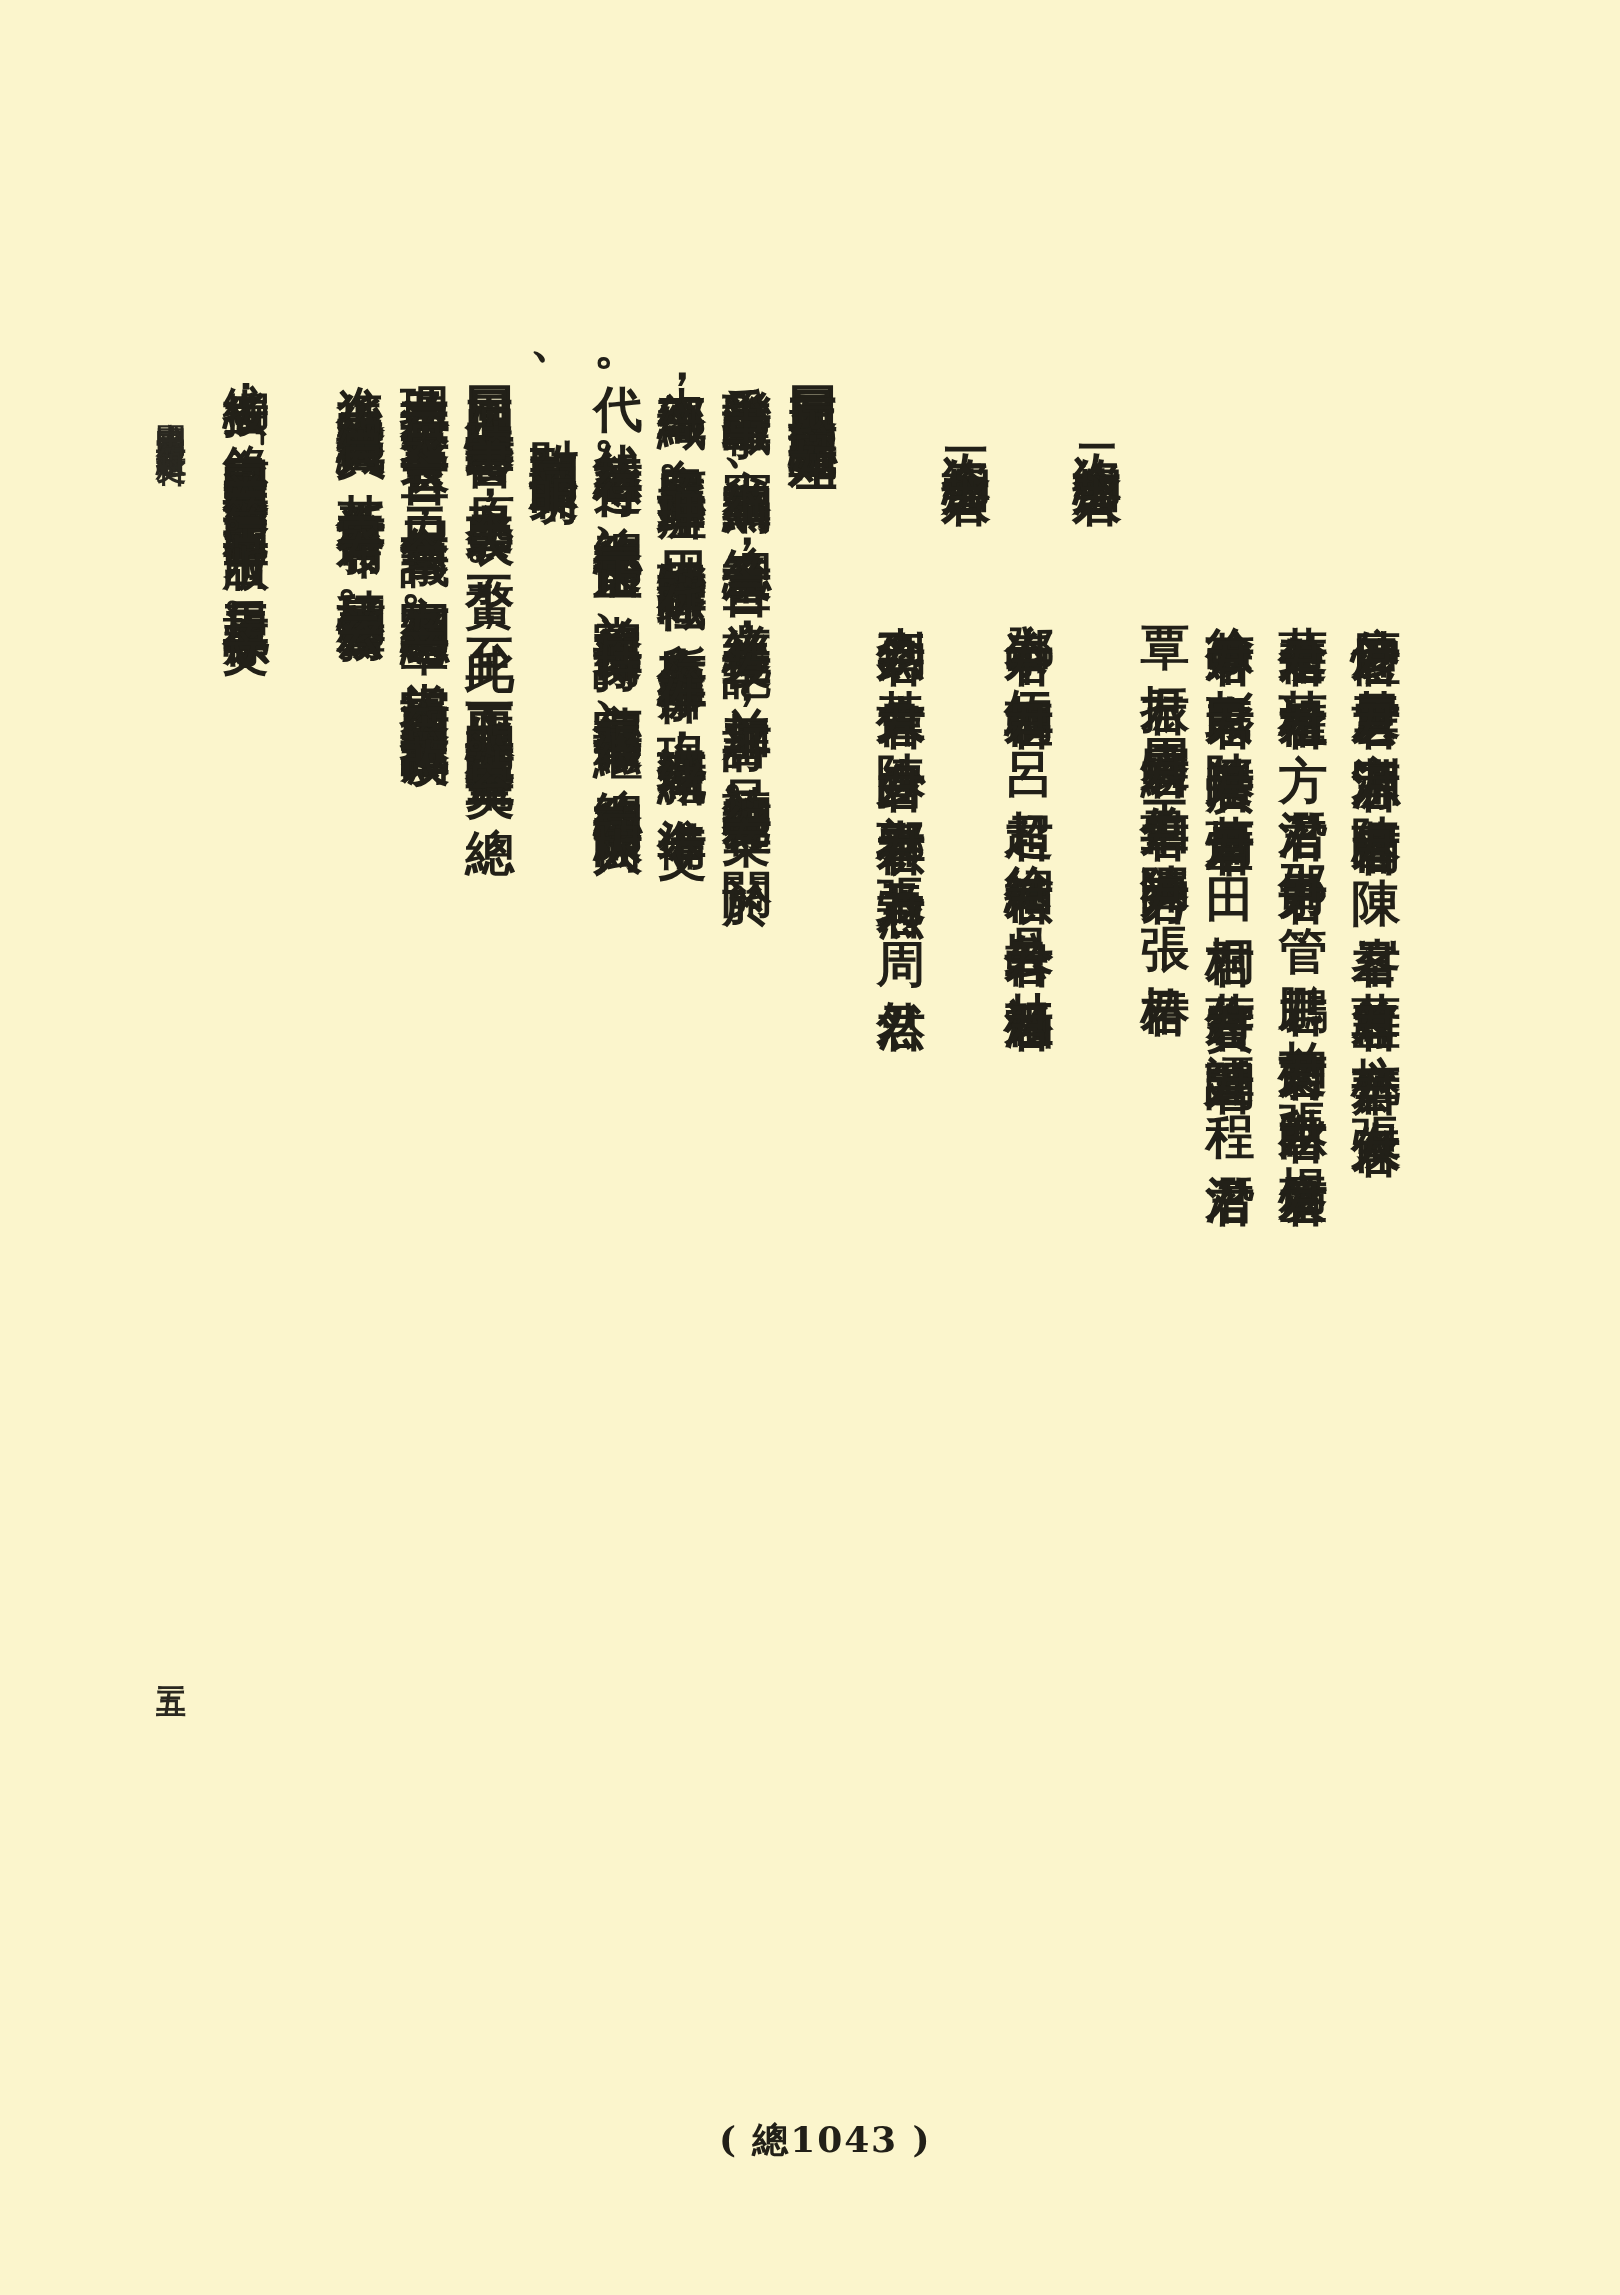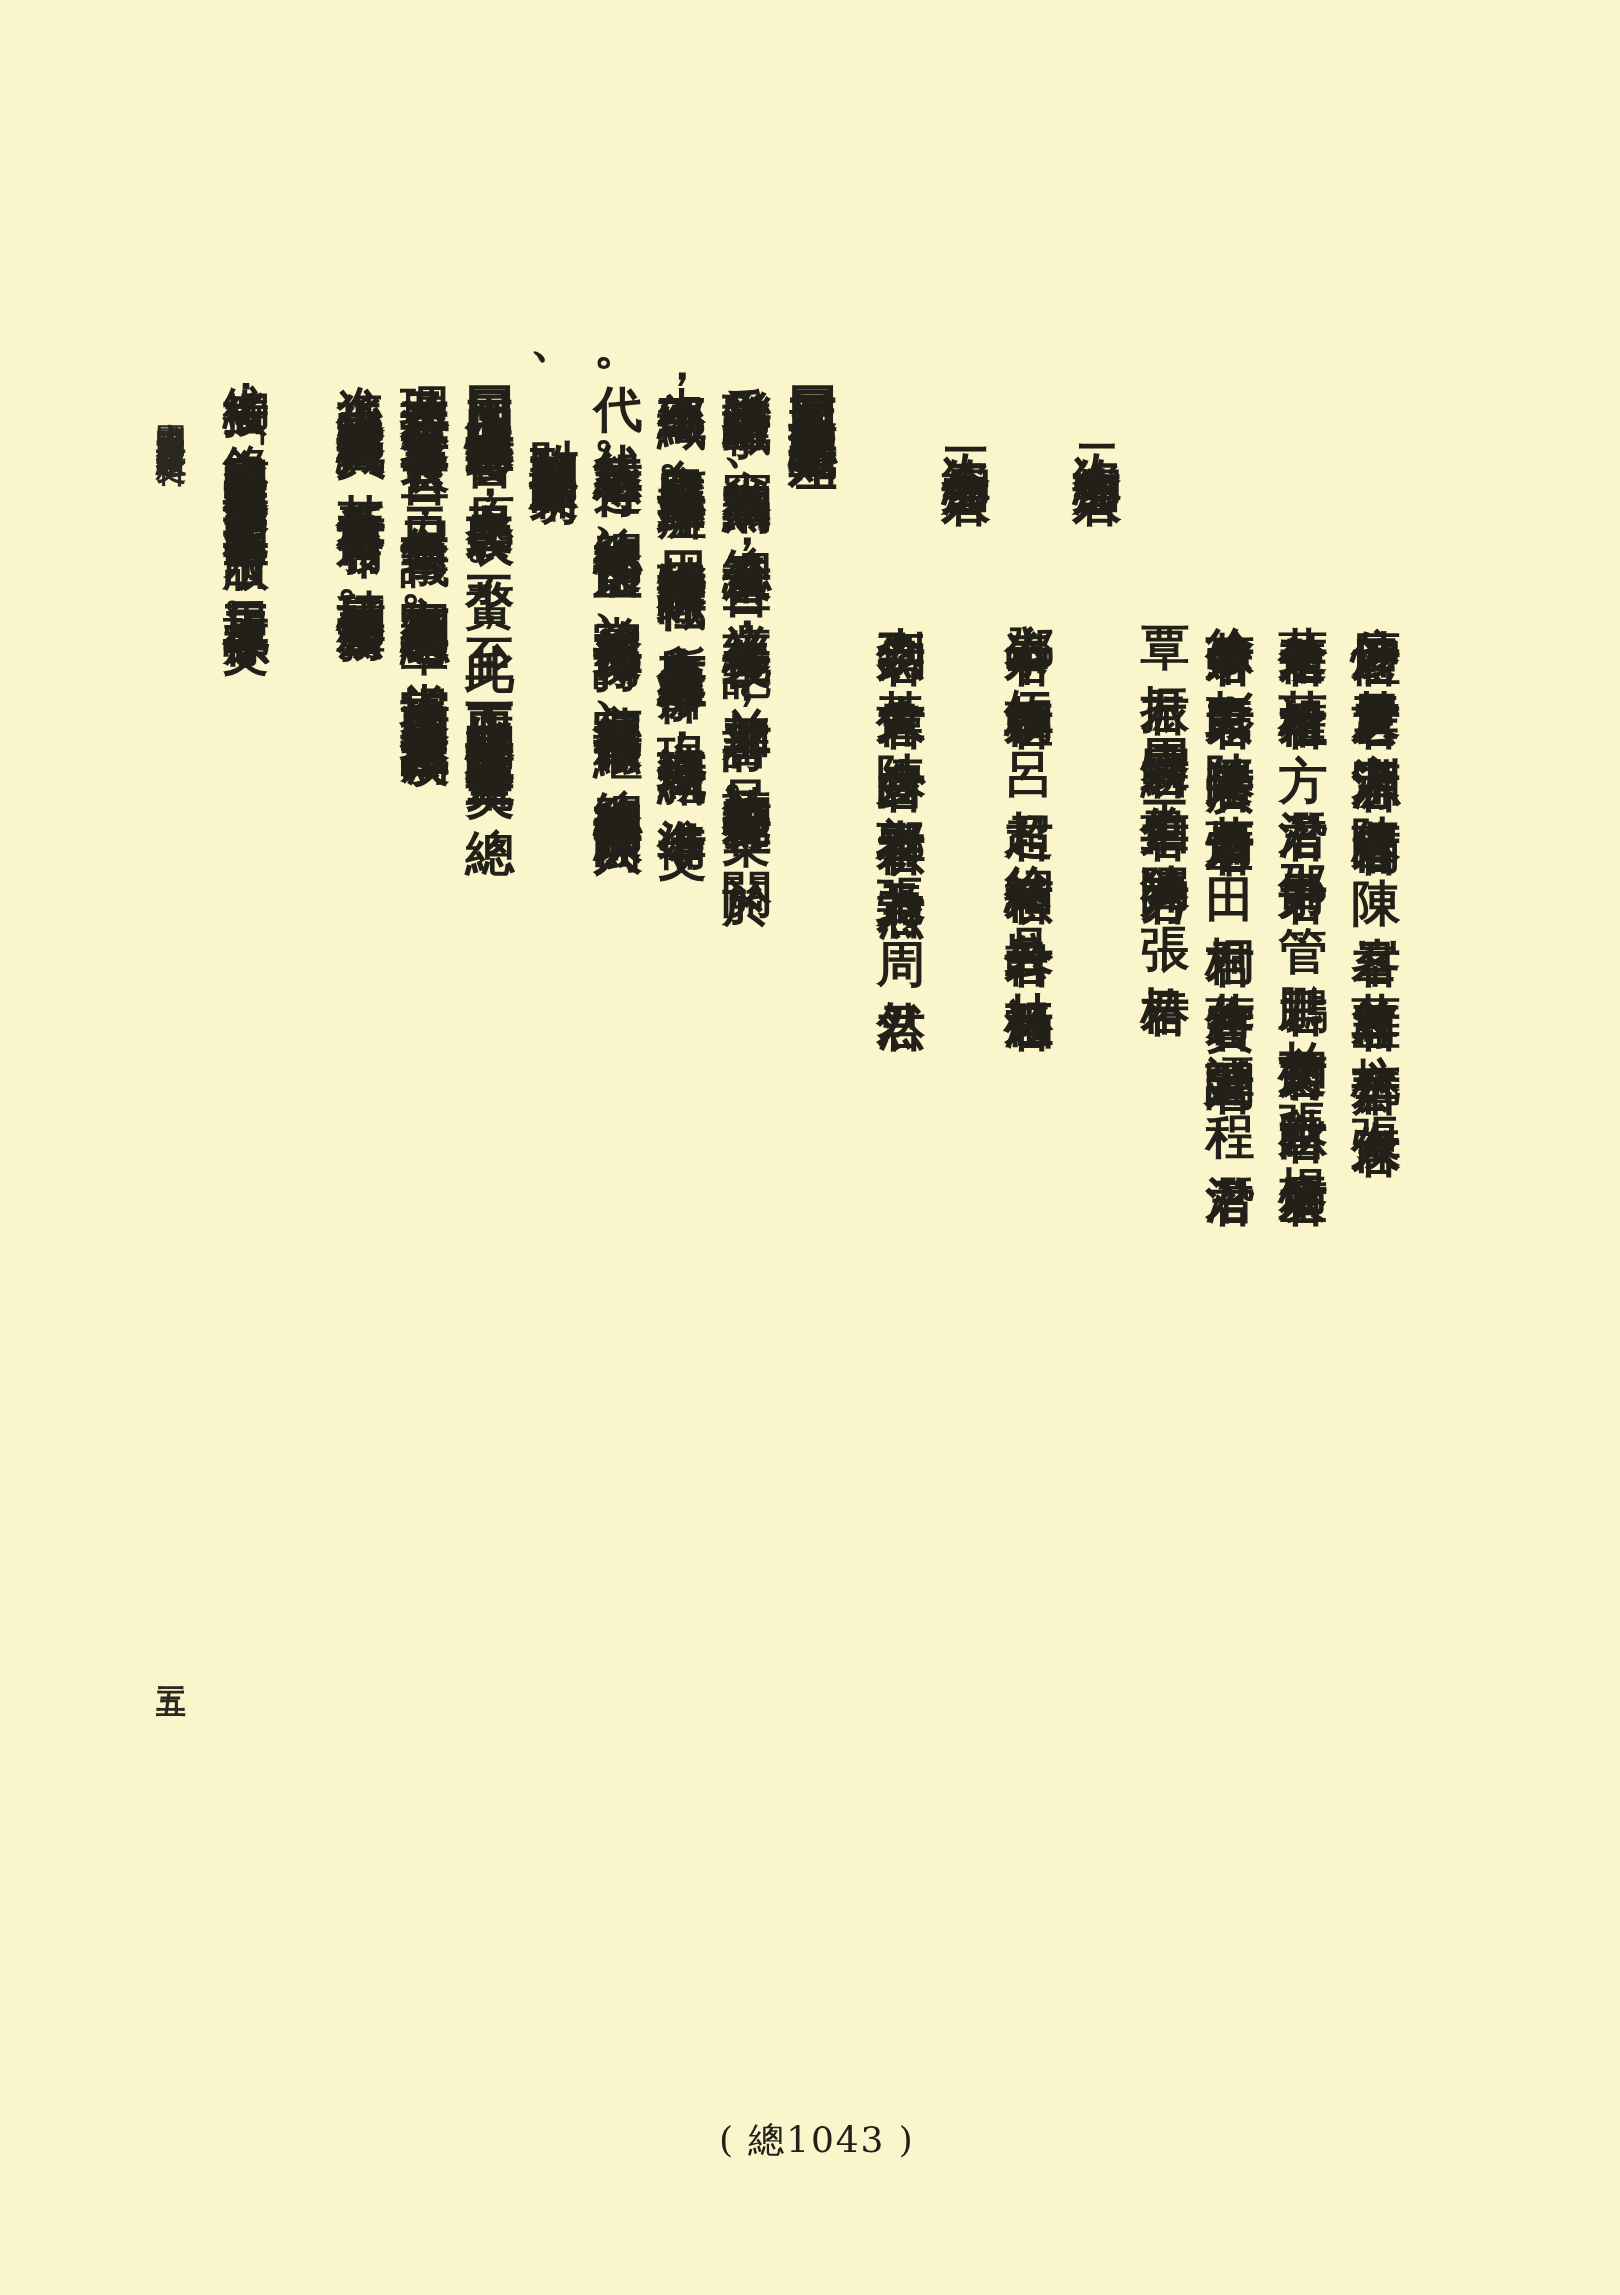--- a/index.html
+++ b/index.html
@@ -27,21 +27,21 @@
     position: absolute;
     writing-mode: vertical-rl;
     text-orientation: upright;
     font-size: 30px;
     letter-spacing: 2.9px;
     font-weight: bold;
     color: #2a2820;
   }
   .footer-num {
     position: absolute; left: 719px; top: 2116px;
-    font-size: 36px; font-weight: normal;
+    font-size: 36px; font-weight: bold;
     font-family: "DejaVu Serif", serif;
     letter-spacing: 1.9px;
   }
 </style>
 </head>
 <body>
 
 <div class="col name-col" style="left:1352px;">
   <span class="grp">廖仲愷君</span><span class="gap1"></span><span class="grp">黃展雲君</span><span class="gap1"></span><span class="grp">宋淵源君</span><span class="gap1"></span><span class="grp">陳曹楠君</span><span class="gap1"></span><span class="grp">陳　峯君</span><span class="gap1"></span><span class="grp">蔣尊簋君</span><span class="gap1"></span><span class="grp">杭辛齋君</span><span class="gap1"></span><span class="grp">張人傑君</span>
 </div>

